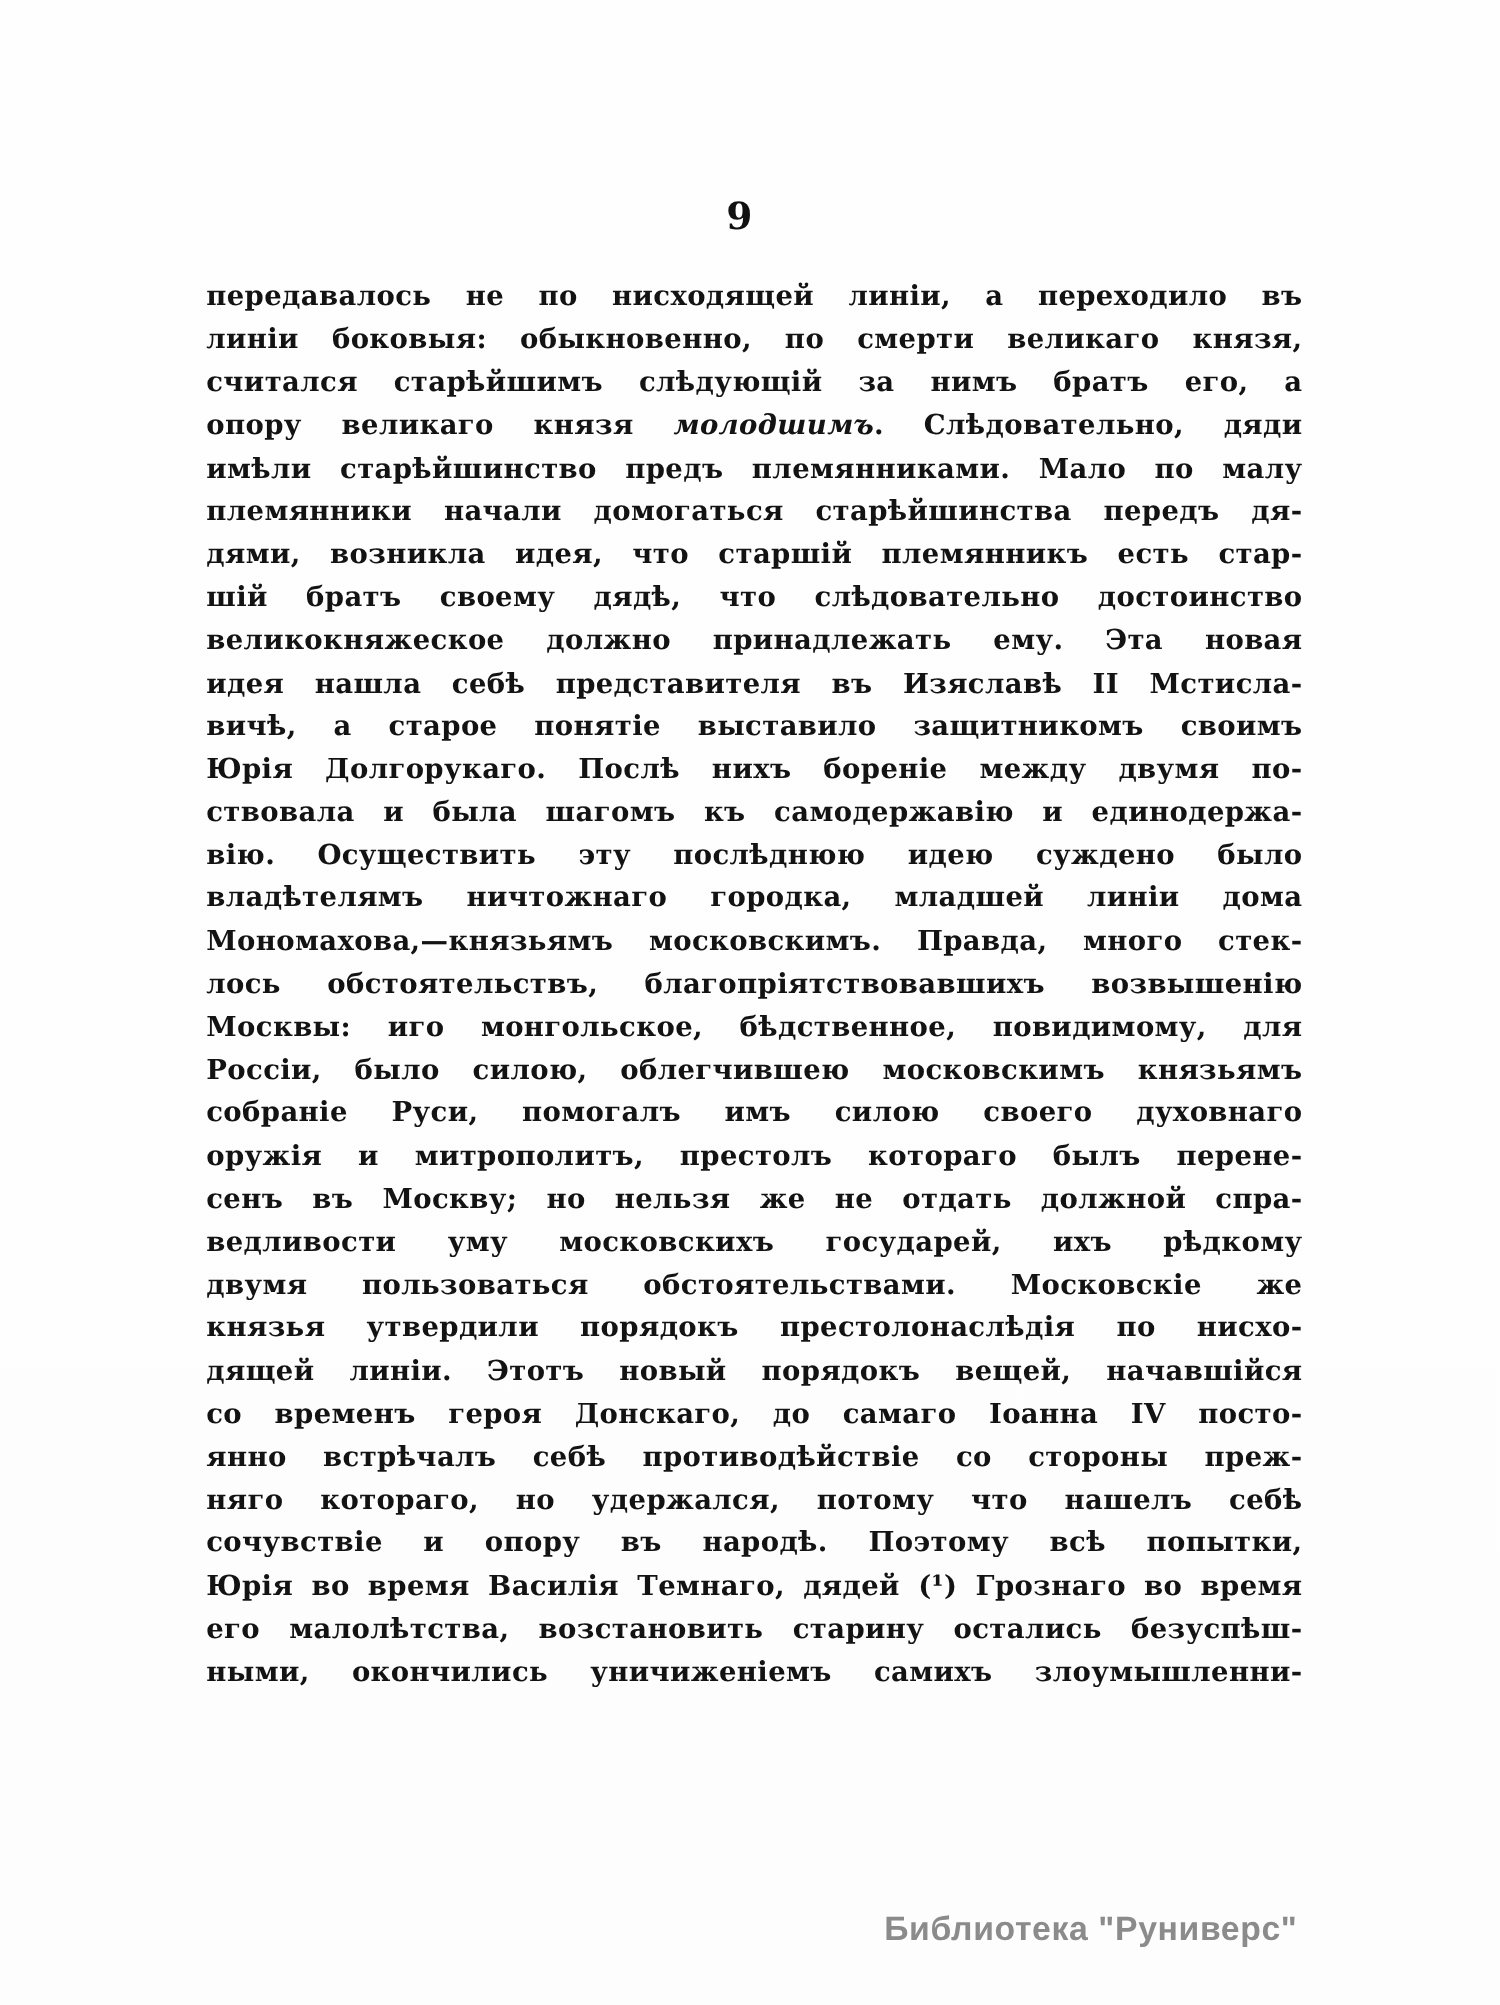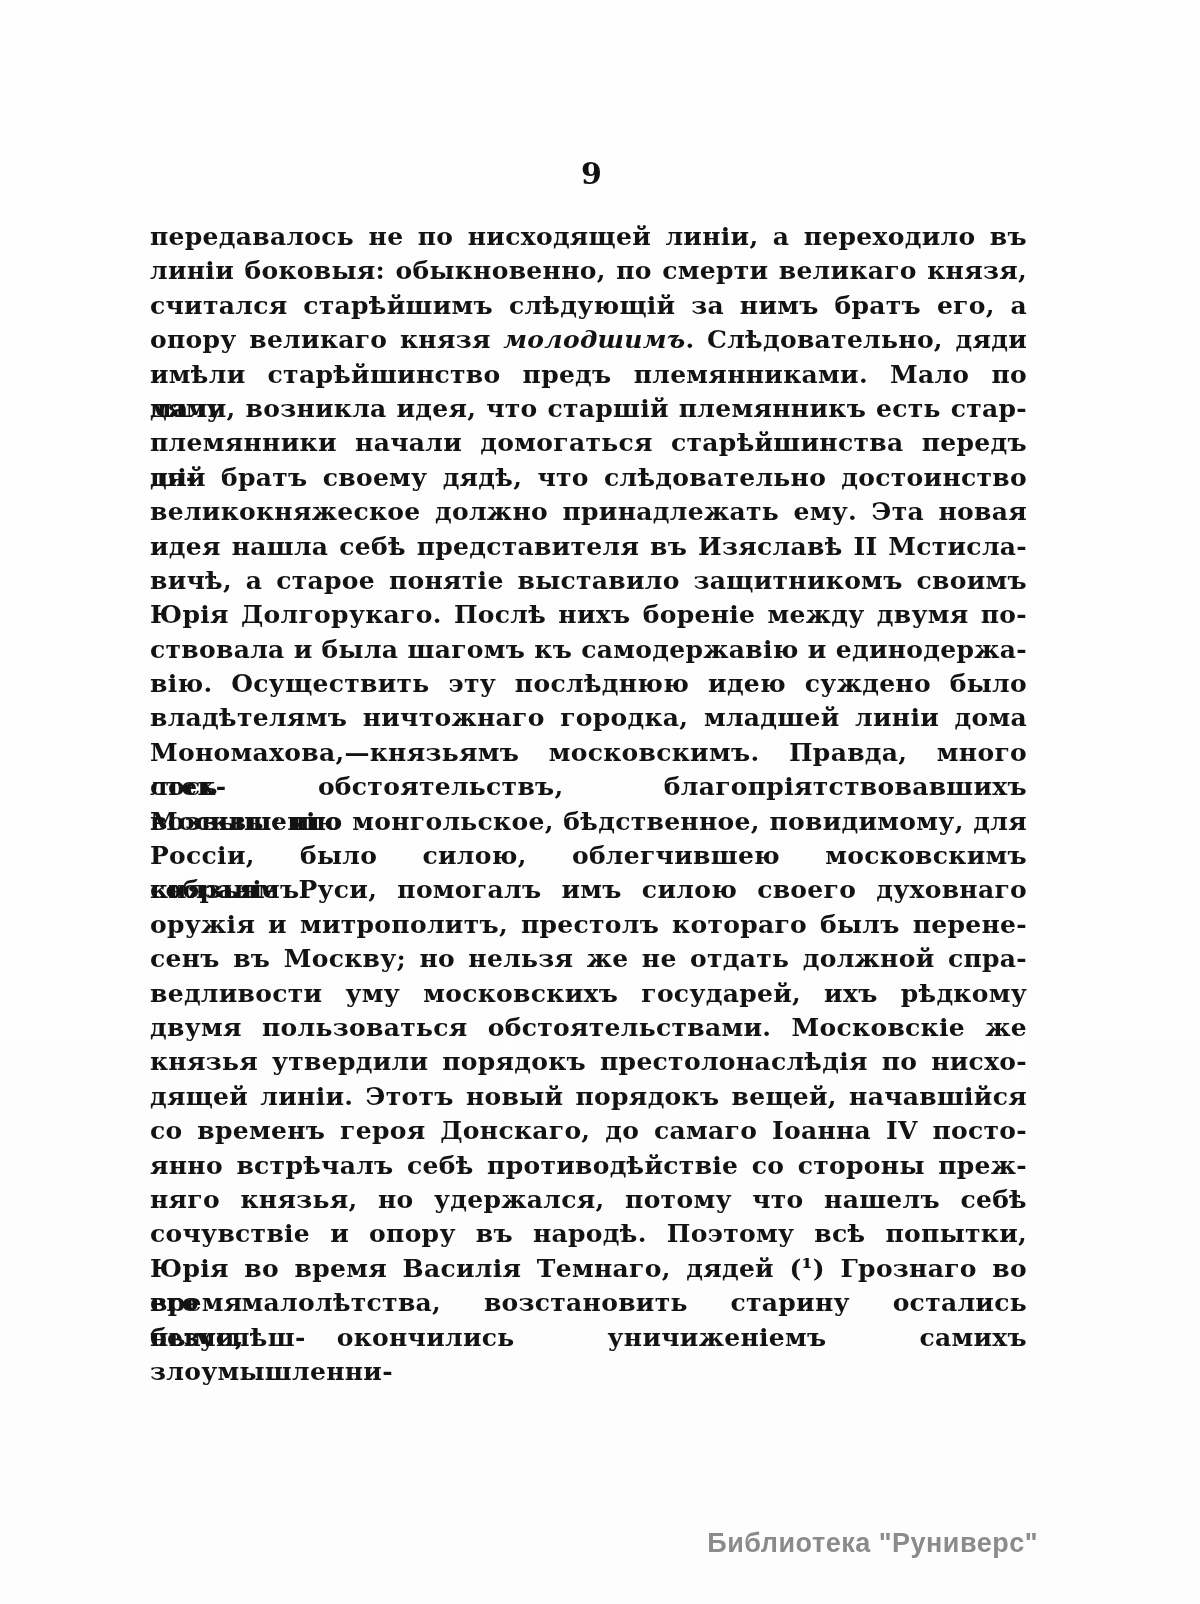--- a/index.html
+++ b/index.html
@@ -26,24 +26,24 @@
     width: 1184px;
     text-align: center;
     font-size: 30px;
     font-weight: bold;
     color: #111111;
     letter-spacing: 1px;
   }
   .page-text {
     position: absolute;
     top: 220px;
-    left: 150px;
+    left: 165px;
     width: 877px;
     color: #131313;
-    font-size: 25px;
+    font-size: 22px;
     font-weight: bold;
   }
   .text-line {
     height: 34.4px;
     line-height: 34.4px;
     text-align: justify;
     text-align-last: justify;
     white-space: normal;
     letter-spacing: 0.3px;
   }
@@ -68,22 +68,22 @@
 <div class="page">
 
   <div class="page-number">9</div>
 
   <div class="page-text">
       <div class="text-line"><span>передавалось не по нисходящей линіи, а переходило въ</span></div>
       <div class="text-line"><span>линіи боковыя: обыкновенно, по смерти великаго князя,</span></div>
       <div class="text-line"><span>считался старѣйшимъ слѣдующій за нимъ братъ его, а</span></div>
       <div class="text-line"><span>опору великаго князя </span><span class="italic">молодшимъ</span><span>. Слѣдовательно, дяди</span></div>
       <div class="text-line"><span>имѣли старѣйшинство предъ племянниками. Мало по малу</span></div>
+      <div class="text-line"><span>племянники начали домогаться старѣйшинства передъ дя-</span></div>
       <div class="text-line"><span>дями, возникла идея, что старшій племянникъ есть стар-</span></div>
-      <div class="text-line"><span>племянники начали домогаться старѣйшинства передъ дя-</span></div>
       <div class="text-line"><span>шій братъ своему дядѣ, что слѣдовательно достоинство</span></div>
       <div class="text-line"><span>великокняжеское должно принадлежать ему. Эта новая</span></div>
       <div class="text-line"><span>идея нашла себѣ представителя въ Изяславѣ II Мстисла-</span></div>
       <div class="text-line"><span>вичѣ, а старое понятіе выставило защитникомъ своимъ</span></div>
       <div class="text-line"><span>Юрія Долгорукаго. Послѣ нихъ бореніе между двумя по-</span></div>
       <div class="text-line"><span>ствовала и была шагомъ къ самодержавію и единодержа-</span></div>
       <div class="text-line"><span>вію. Осуществить эту послѣднюю идею суждено было</span></div>
       <div class="text-line"><span>владѣтелямъ ничтожнаго городка, младшей линіи дома</span></div>
       <div class="text-line"><span>Мономахова,—князьямъ московскимъ. Правда, много стек-</span></div>
       <div class="text-line"><span>лось обстоятельствъ, благопріятствовавшихъ возвышенію</span></div>
@@ -91,21 +91,21 @@
       <div class="text-line"><span>Россіи, было силою, облегчившею московскимъ князьямъ</span></div>
       <div class="text-line"><span>собраніе Руси, помогалъ имъ силою своего духовнаго</span></div>
       <div class="text-line"><span>оружія и митрополитъ, престолъ котораго былъ перене-</span></div>
       <div class="text-line"><span>сенъ въ Москву; но нельзя же не отдать должной спра-</span></div>
       <div class="text-line"><span>ведливости уму московскихъ государей, ихъ рѣдкому</span></div>
       <div class="text-line"><span>двумя пользоваться обстоятельствами. Московскіе же</span></div>
       <div class="text-line"><span>князья утвердили порядокъ престолонаслѣдія по нисхо-</span></div>
       <div class="text-line"><span>дящей линіи. Этотъ новый порядокъ вещей, начавшійся</span></div>
       <div class="text-line"><span>со временъ героя Донскаго, до самаго Іоанна IV посто-</span></div>
       <div class="text-line"><span>янно встрѣчалъ себѣ противодѣйствіе со стороны преж-</span></div>
-      <div class="text-line"><span>няго князья, но удержался, потому что нашелъ себѣ</span></div>
+      <div class="text-line"><span>няго котораго, но удержался, потому что нашелъ себѣ</span></div>
       <div class="text-line"><span>сочувствіе и опору въ народѣ. Поэтому всѣ попытки,</span></div>
       <div class="text-line"><span>Юрія во время Василія Темнаго, дядей (¹) Грознаго во время</span></div>
       <div class="text-line"><span>его малолѣтства, возстановить старину остались безуспѣш-</span></div>
       <div class="text-line"><span>ными, окончились уничиженіемъ самихъ злоумышленни-</span></div>
     </div>
 
   <div class="watermark">Библиотека "Руниверс"</div>
 
 </div>
 

